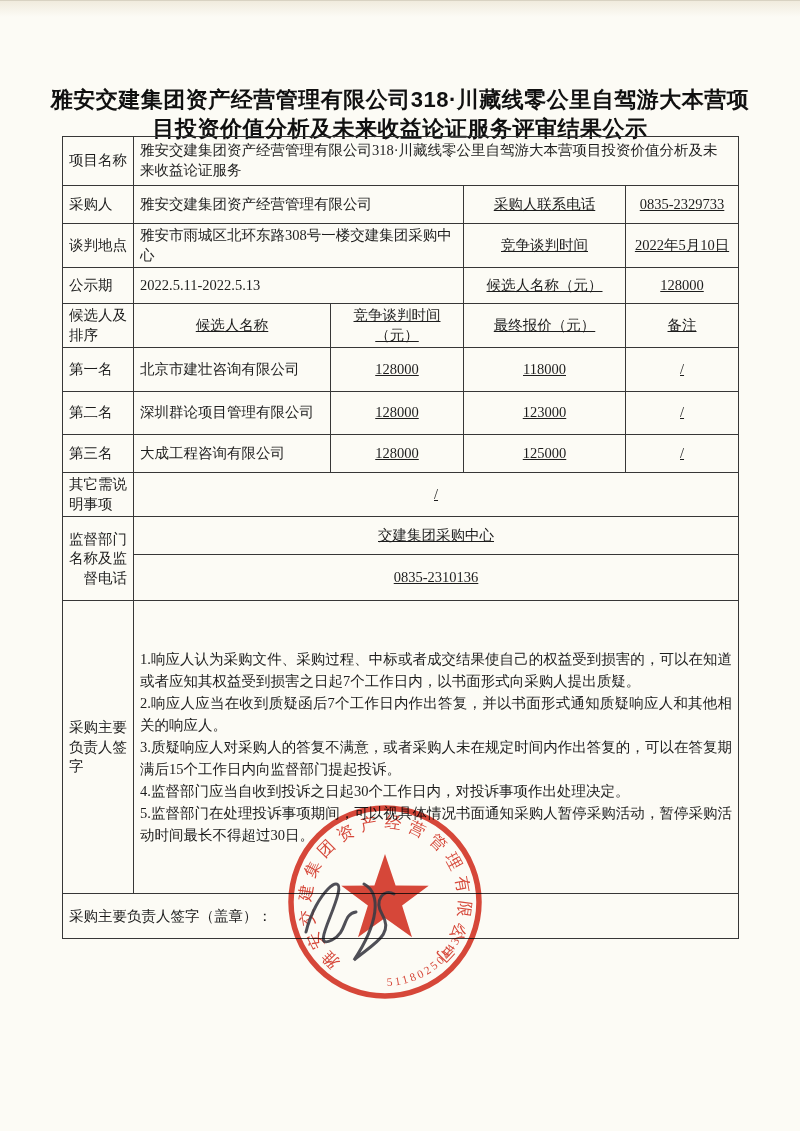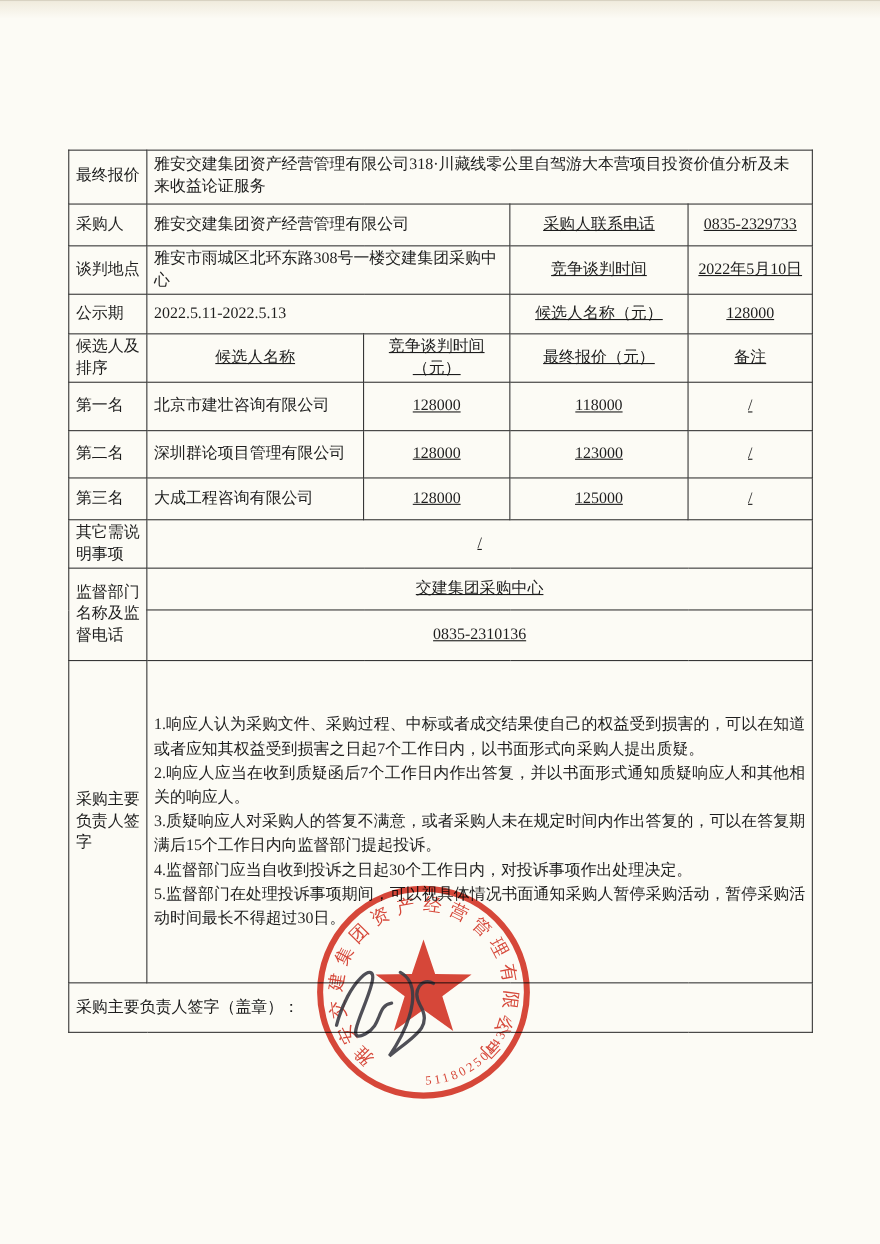--- a/index.html
+++ b/index.html
@@ -39,21 +39,21 @@
     line-height:1.35;
   }
   table.doc td {
     border:1.6px solid #373737;
     padding:2px 6px;
     vertical-align:middle;
     overflow:hidden;
   }
   td.lbl { padding:2px 4px; }
   td.ctr { text-align:center;text-decoration:underline; }
-  td.ctrlbl { text-align:left; padding:2px 2px; }
+  td.ctrlbl { text-align:right; padding:2px 2px; }
   .objection-cell { padding:10px 12px 10px 10px; }
   .obj-item { margin:0; line-height:1.52; text-align:justify; }
   .sig-cell { padding-left:8px; }
 
   .stamp {
     position:absolute; left:282px; top:792px;
     width:206px; height:226px;
     mix-blend-mode:multiply;
     opacity:0.93;
     pointer-events:none;
@@ -61,32 +61,36 @@
   .seal-stroke { fill:none; stroke:var(--stamp-red,#d63a2c); }
   .seal-fill   { fill:var(--stamp-red,#d63a2c); }
   .seal-text   { fill:var(--stamp-red,#d63a2c); font-family:"Liberation Serif", serif; }
   .sig-stroke  { fill:none; stroke:var(--ink,#2e2e38); stroke-width:3; stroke-linecap:round; opacity:0.9; }
 </style>
 </head>
 <body>
 
 <div class="page">
 
+  <h1 class="title">
+    <span>雅安交建集团资产经营管理有限公司318·川藏线零公里自驾游大本营项</span>
+    <span>目投资价值分析及未来收益论证服务评审结果公示</span>
+  </h1>
 
   <table class="doc">
     <colgroup>
       <col style="width:71px">
         <col style="width:197px">
         <col style="width:133px">
       <col style="width:162px">
         <col style="width:113px">
     </colgroup>
     <tbody>
       <tr style="height:49px">
-        <td class="lbl">最终报价</td>
+        <td class="lbl">项目名称</td>
         <td colspan="4">雅安交建集团资产经营管理有限公司318·川藏线零公里自驾游大本营项目投资价值分析及未来收益论证服务</td>
       </tr>
       <tr style="height:38px">
         <td class="lbl">采购人</td>
         <td colspan="2">雅安交建集团资产经营管理有限公司</td>
         <td class="ctr">采购人联系电话</td>
         <td class="ctr">0835-2329733</td>
       </tr>
       <tr style="height:40px">
         <td class="lbl">谈判地点</td>

